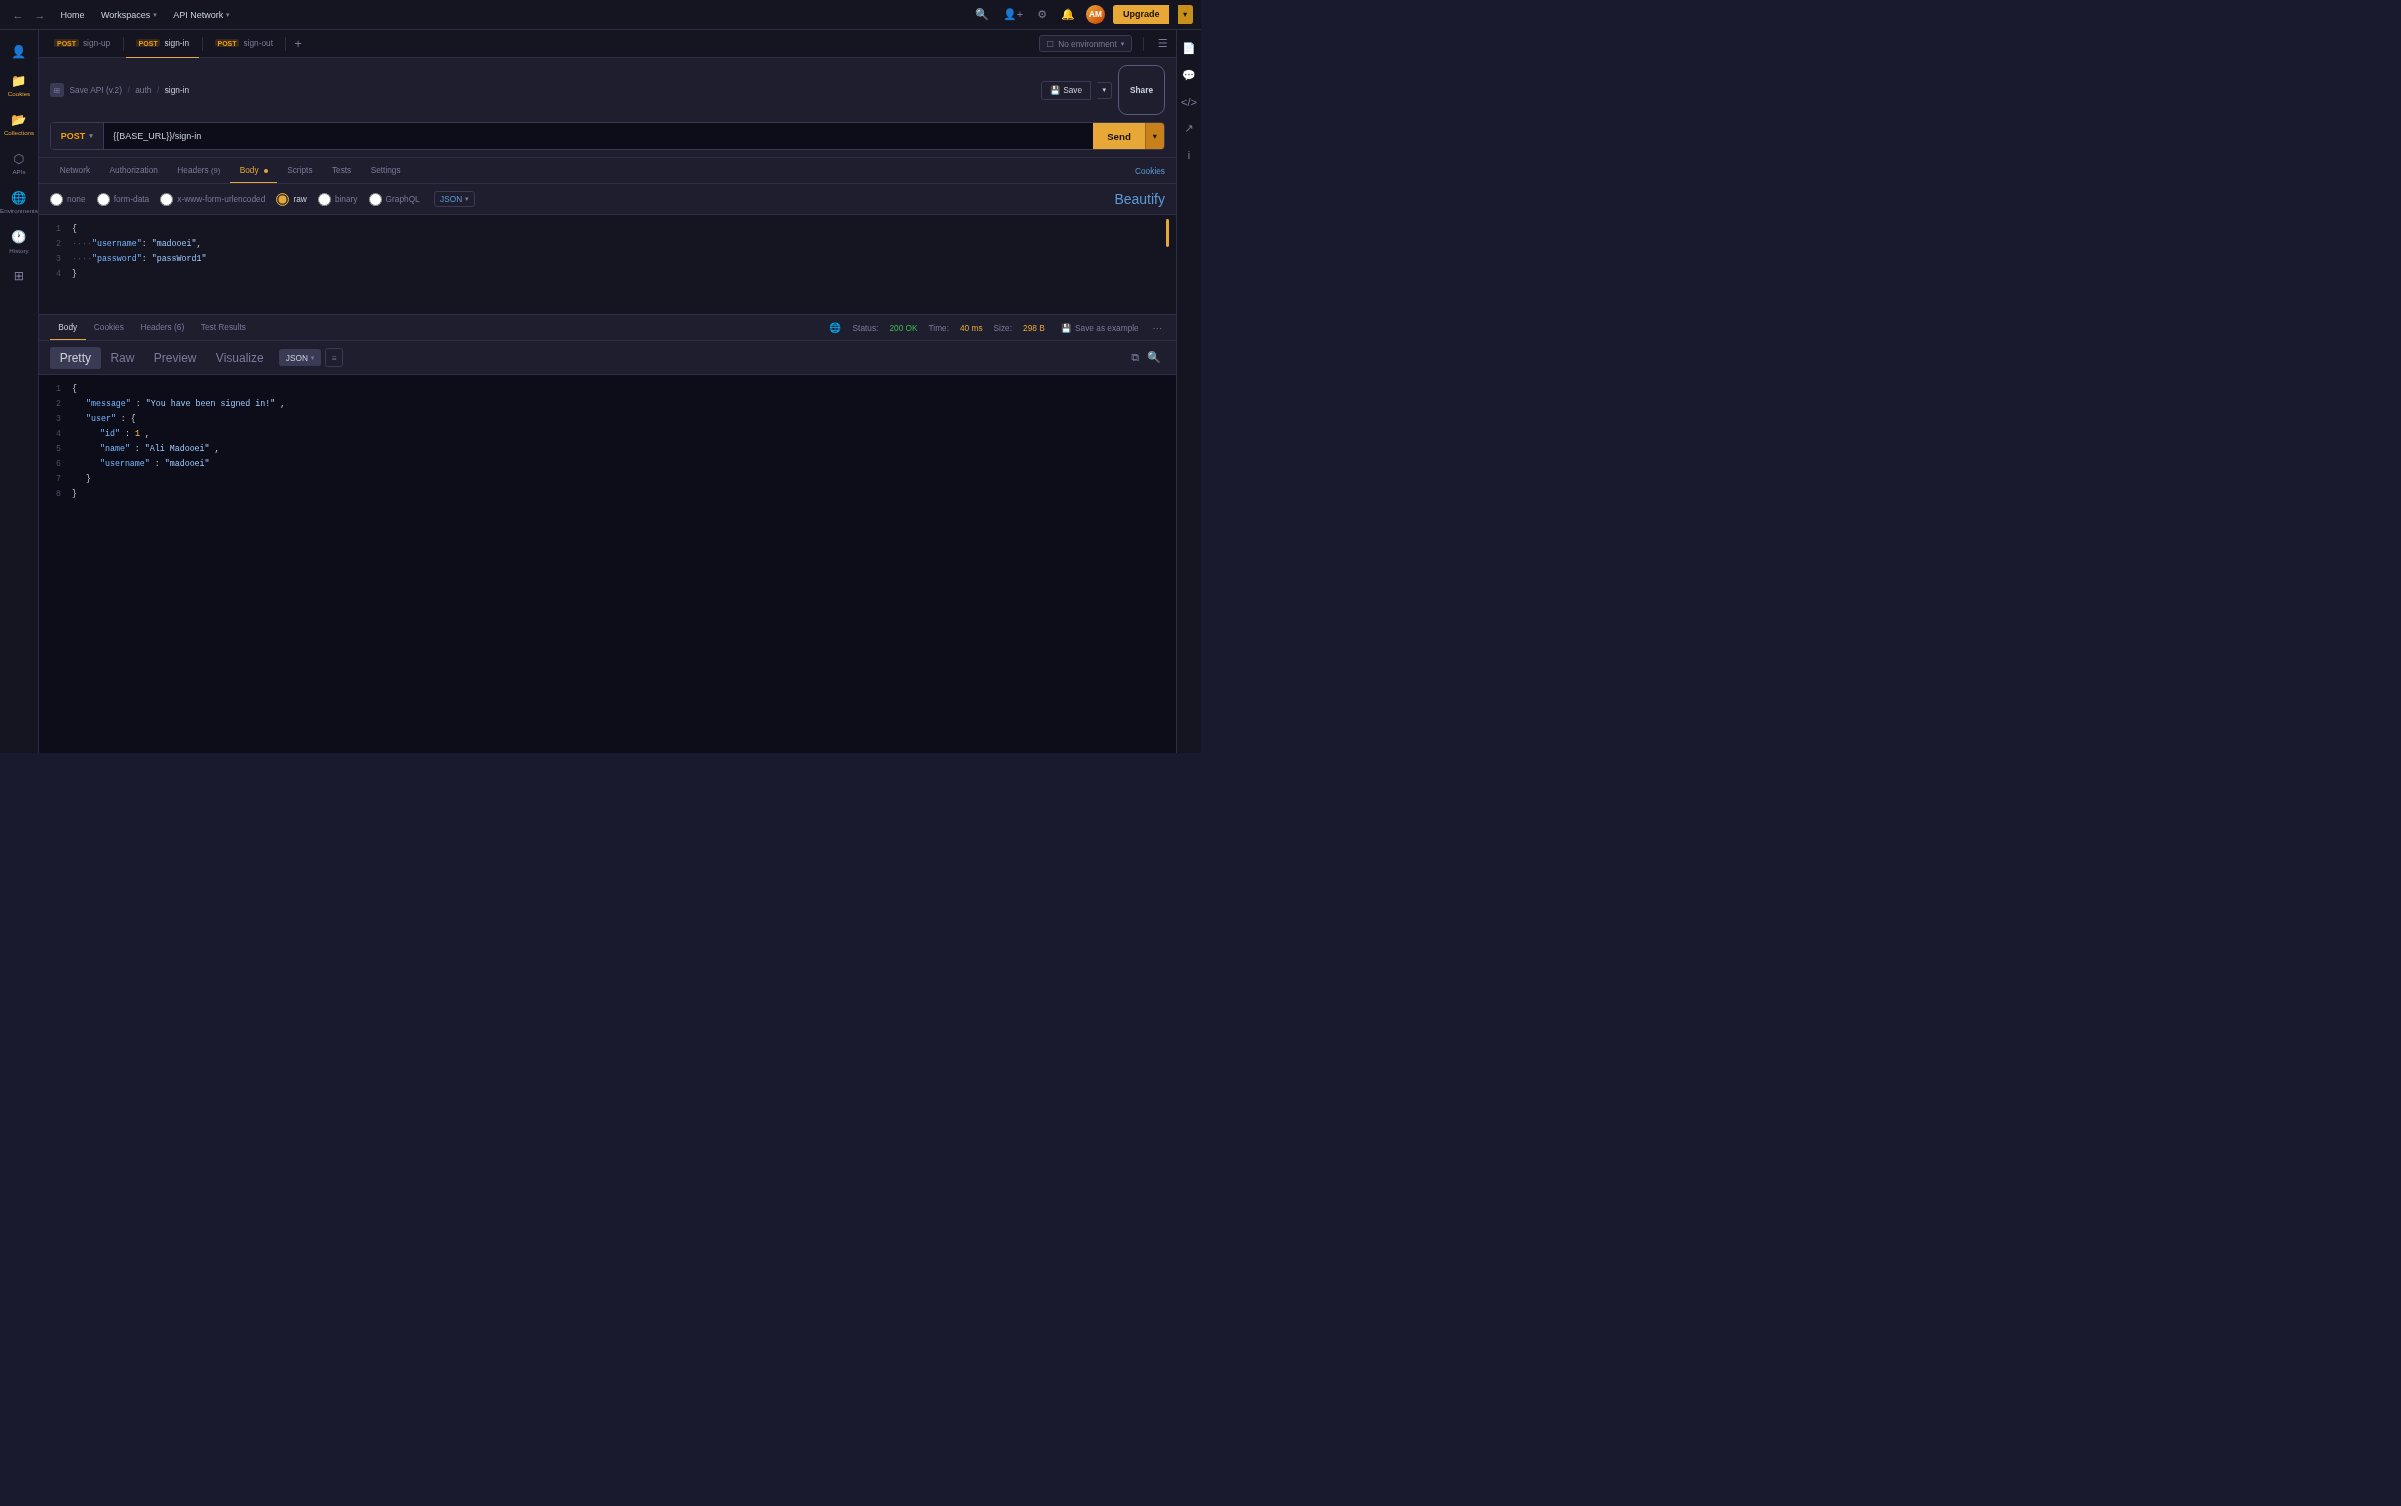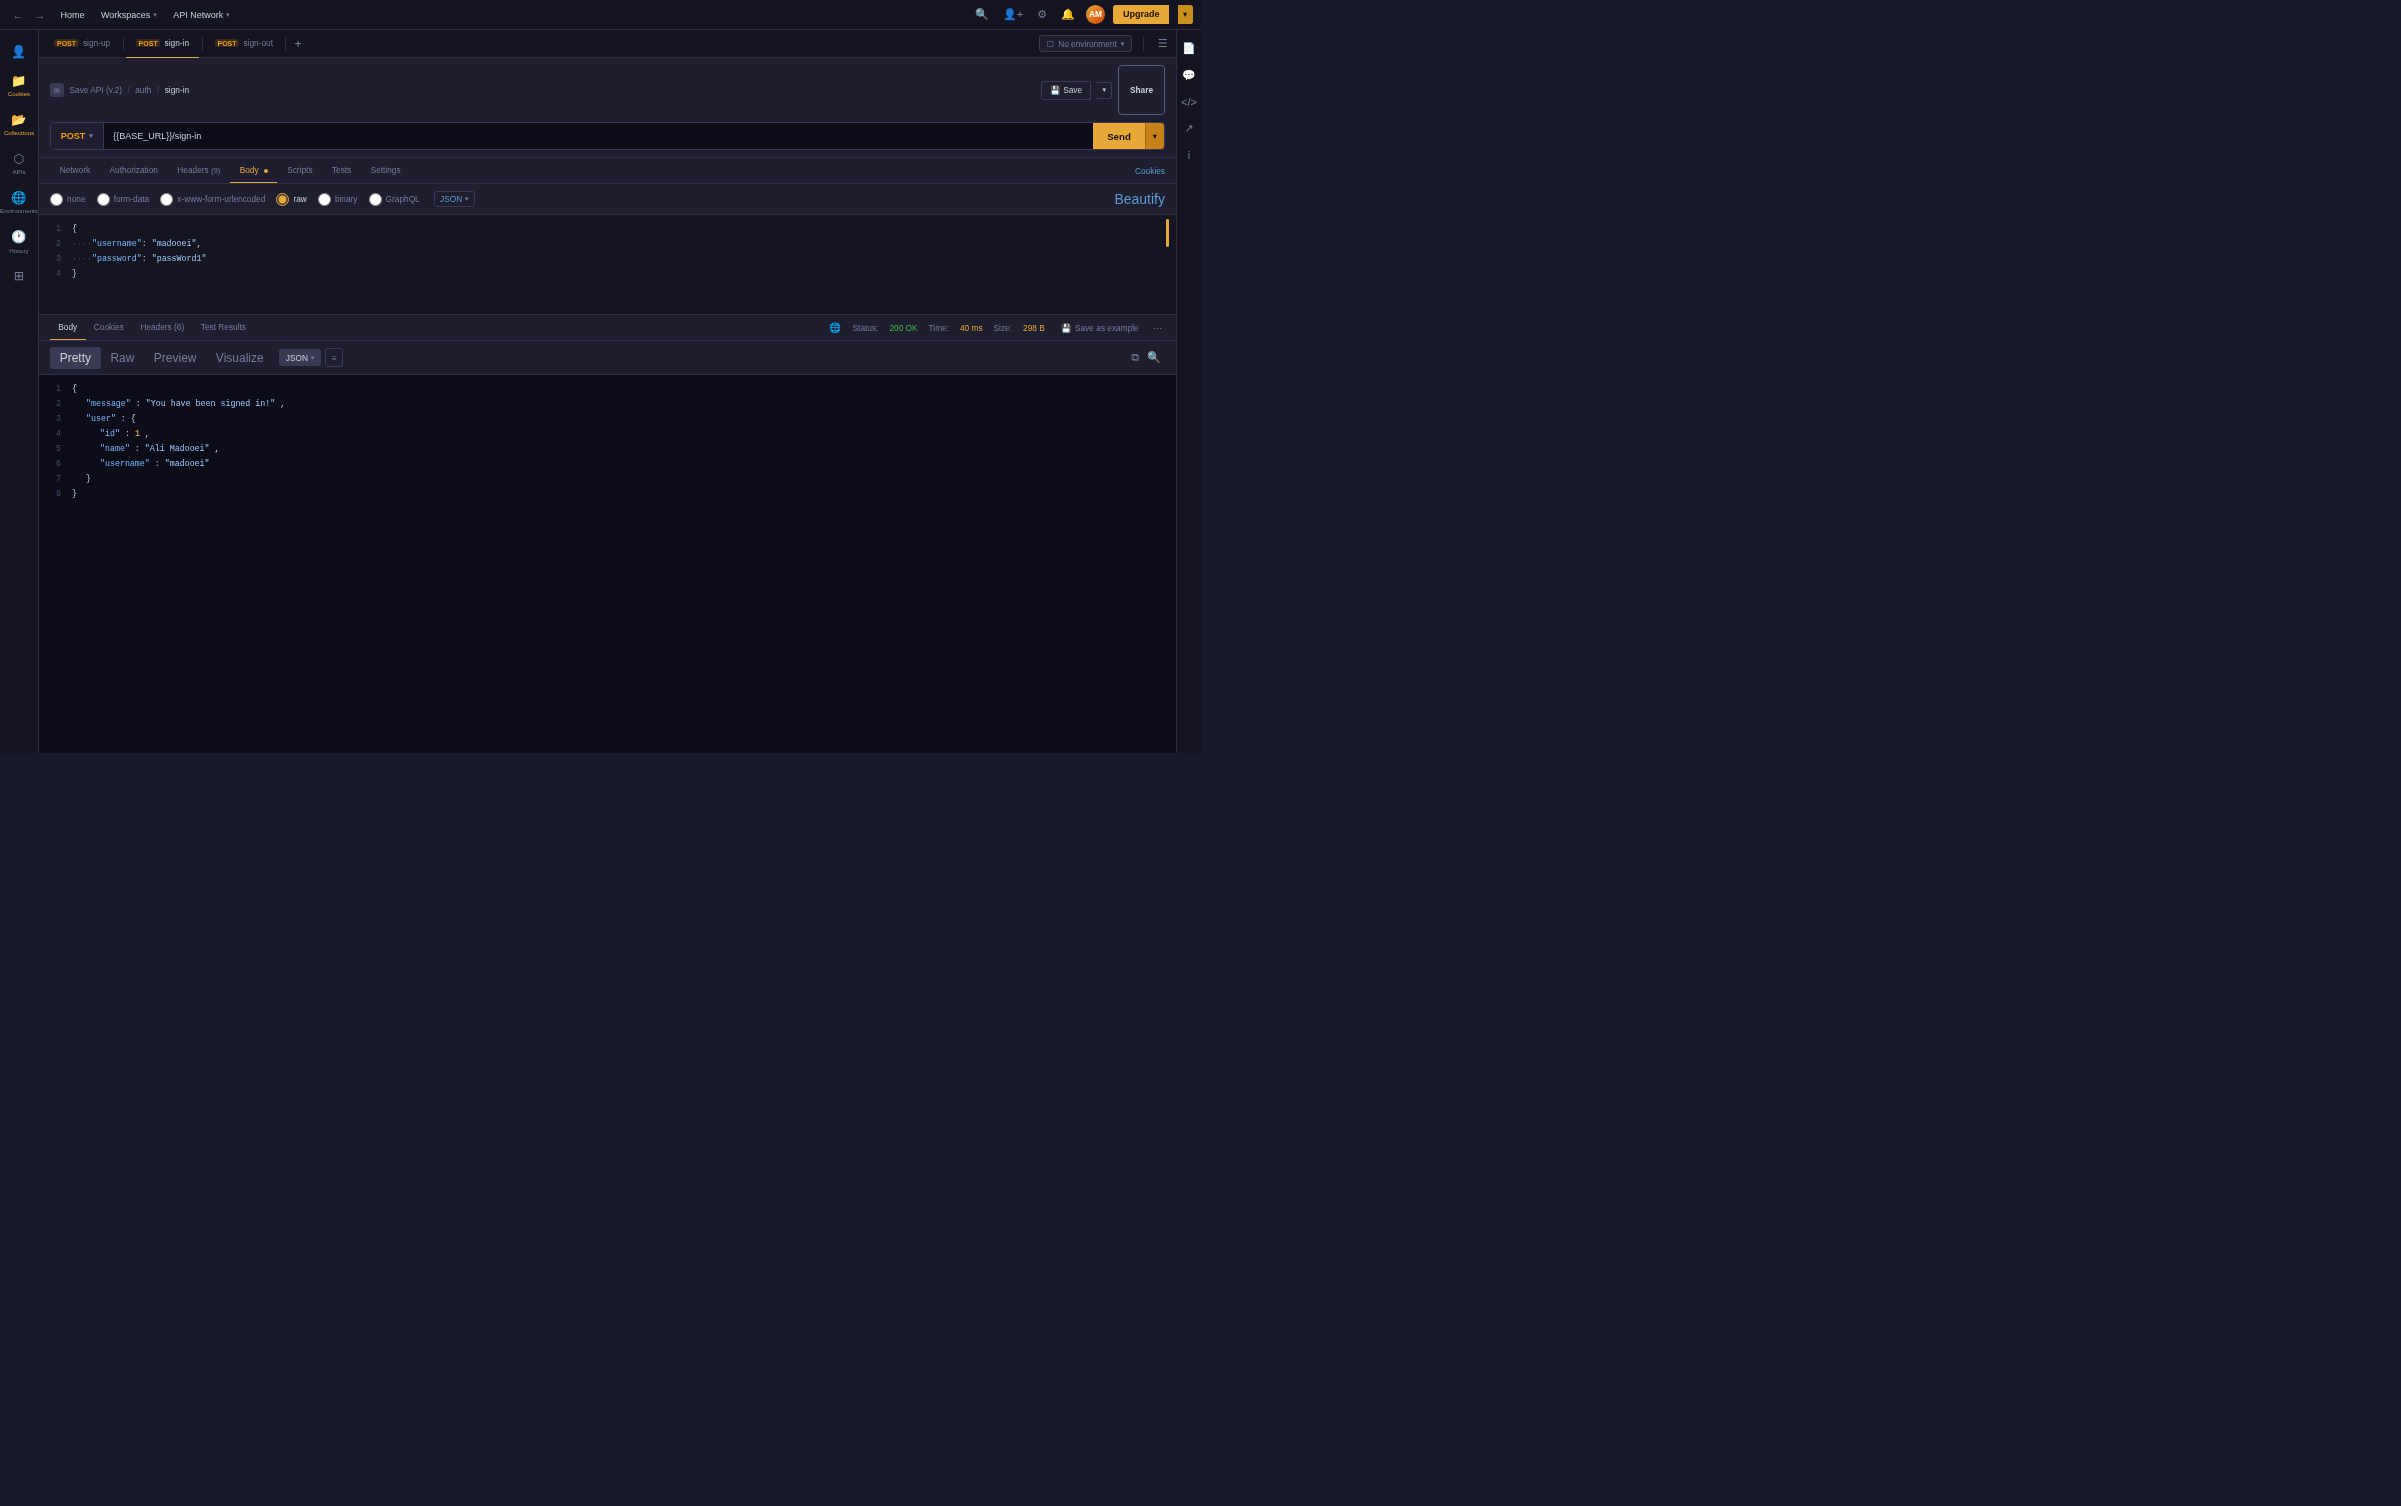--- a/index.html
+++ b/index.html
@@ -233,21 +233,21 @@
       border-left: none;
       border-radius: 0 2.8px 2.8px 0;
       color: #c9d1d9;
       padding: 3.5px 5.5px;
       font-size: 7px;
       cursor: pointer;
     }
     .share-btn {
       background: none;
       border: 0.7px solid #5a5a7a;
-      border-radius: 4px;
+      border-radius: 9px;
       color: #c9d1d9;
       padding: 19px 11px;
       font-size: 8.3px;
       font-weight: 600;
       cursor: pointer;
     }
 
     
     .url-bar {
       display: flex;

